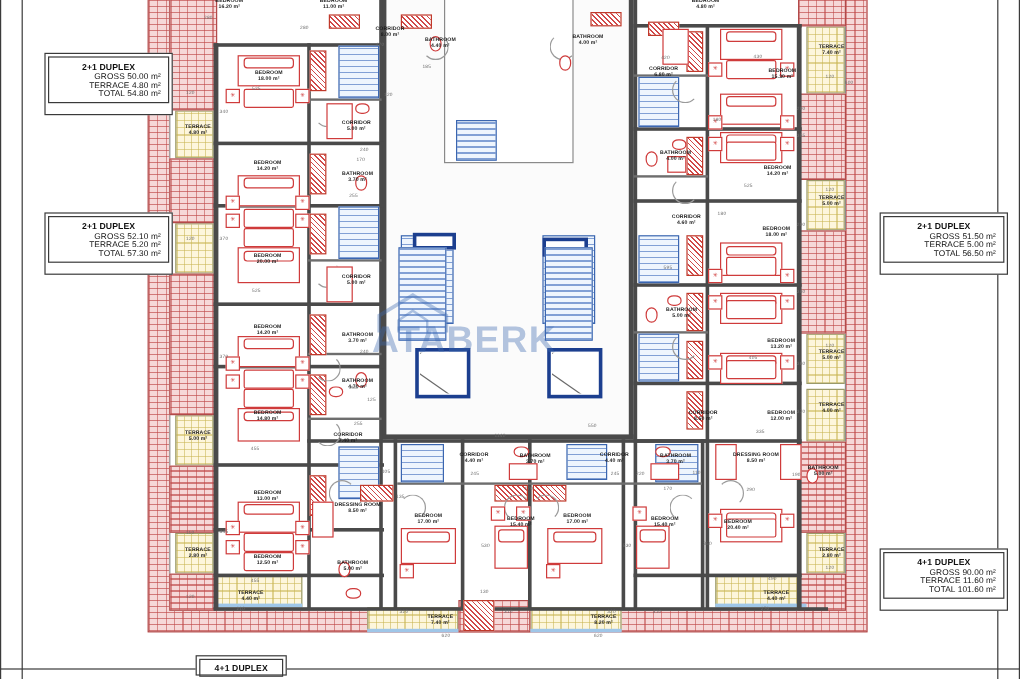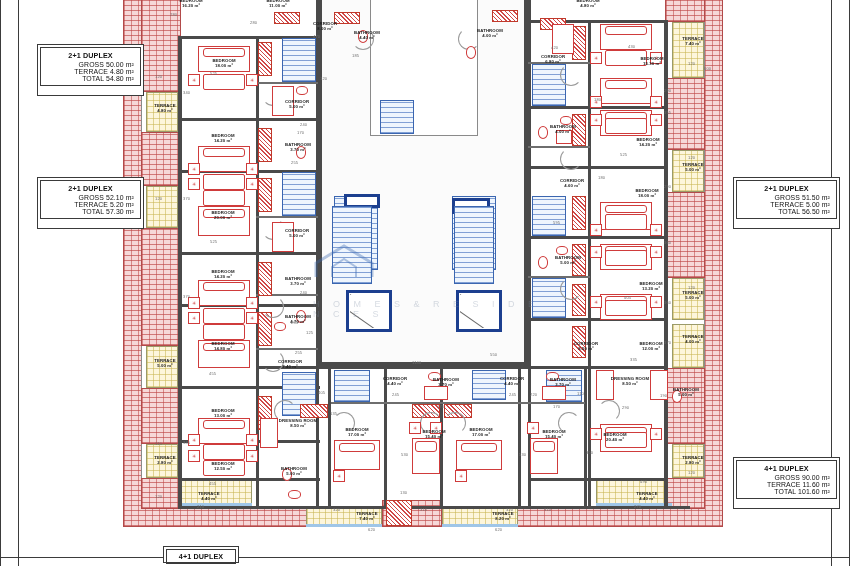--- a/index.html
+++ b/index.html
@@ -723,21 +723,21 @@
       <div class="dim" style="left: 306px; top: 330px;">125</div>
       <div class="dim" style="left: 318px; top: 390px;">405</div>
       <div class="dim" style="left: 295px; top: 350px;">255</div>
     </div>
 
   <div id="watermark">
     <svg class="wm-house" viewBox="0 0 64 40">
       <path d="M4 34 L4 20 L32 3 L60 20 L60 34" fill="none" stroke="rgba(60,105,175,.38)" stroke-width="3"></path>
       <path d="M20 34 L20 24 L32 16 L44 24 L44 34" fill="none" stroke="rgba(60,105,175,.38)" stroke-width="2"></path>
     </svg>
-    <div class="wm-sub">H O M E S   &amp;   R E S I D E N C E S</div>
+    <div class="wm-text">ATABERK</div>
   </div>
 
   <div class="infobox" style="left:37px;top:44px;width:107px;height:52px;">
     <div class="inner">
       <span class="ttl">2+1 DUPLEX</span>
       <span class="ln">GROSS 50.00 m²</span>
       <span class="ln">TERRACE 4.80 m²</span>
       <span class="ln">TOTAL 54.80 m²</span>
     </div>
   </div>

